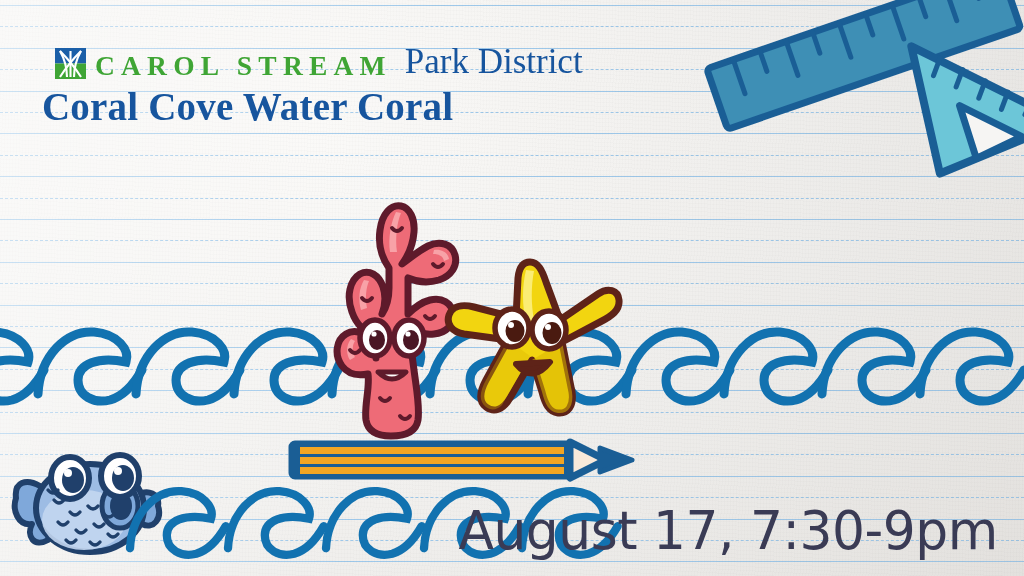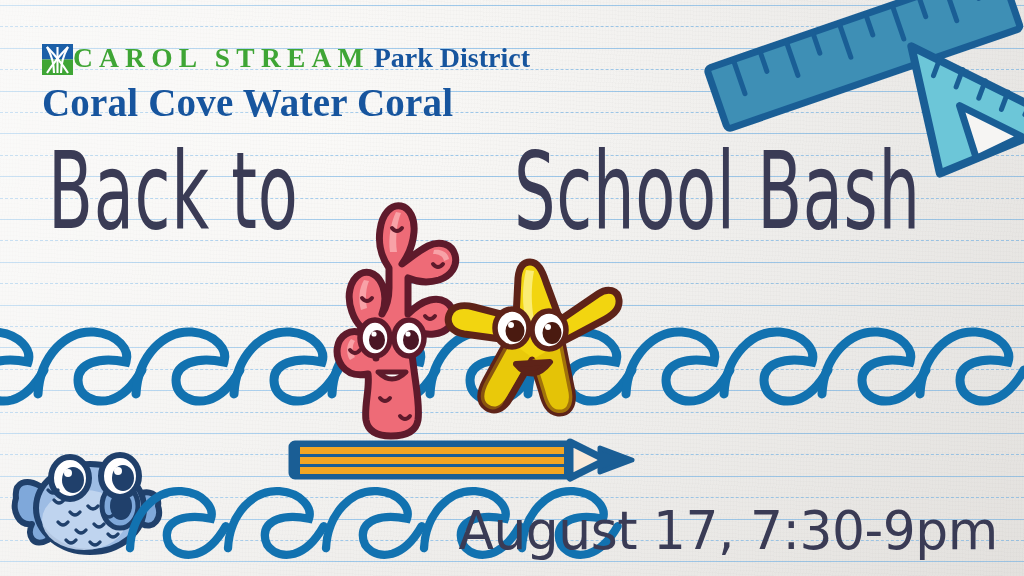--- a/index.html
+++ b/index.html
@@ -26,30 +26,30 @@
     background:linear-gradient(100deg, rgba(255,255,255,0.5) 0%, rgba(255,255,255,0) 40%, rgba(120,115,110,0.07) 100%);
     pointer-events:none;
   }
   
   .rule{position:absolute;left:0;width:1024px;height:0;}
   .rule.solid{border-top:1.6px solid #9ec8ea;}
   .rule.dashed{border-top:1.6px dashed #9ec8ea;}
 
   
   #header{position:absolute;left:42px;top:44px;}
-  .logo-row{display:flex;align-items:flex-start;gap:0;}
+  .logo-row{display:flex;align-items:flex-end;gap:9px;margin-left:13px;}
   .logo-mark{width:31px;height:31px;position:relative;flex:none;}
   .brand-caps{
     font-family:"Liberation Serif", serif;
     font-weight:bold;font-size:27.5px;letter-spacing:6.2px;
     color:#3FA535;line-height:1;white-space:nowrap;
   }
   .brand-sub{
     font-family:"Liberation Serif", serif;
-    font-weight:bold;font-size:28px;color:#17559E;
+    font-weight:normal;font-size:35px;color:#17559E;
     line-height:1;white-space:nowrap;letter-spacing:0px;margin-left:4px;
   }
   .venue{
     font-family:"Liberation Serif", serif;
     font-weight:bold;font-size:39px;color:#17559E;
     line-height:1;white-space:nowrap;margin-top:8px;letter-spacing:0.2px;
   }
 
   
   #headline{
@@ -169,24 +169,20 @@
             <path d="M26 3 C 19 10, 12 18, 5 29"></path>
           </g>
         </svg>
       </span>
       <span class="brand-caps">CAROL STREAM</span>
       <span class="brand-sub">Park District</span>
     </div>
     <div class="venue">Coral Cove Water Coral</div>
   </div>
 
-  <div id="headline">
-    <div id="hw-back" class="headline-word">Back to</div>
-    <div id="hw-school" class="headline-word">School Bash</div>
-  </div>
 
   <div class="layer" style="left:0;top:318px;">
     <svg id="waves-mid" width="1024" height="110" viewBox="0 0 1024 110">
         <g transform="translate(-60,4) scale(1)">
           <path d="M0 72 C 2 34, 28 8, 56 10 C 80 12, 92 28, 88 40 C 60 34, 40 42, 40 58 C 40 74, 56 82, 72 78 C 86 74, 96 62, 104 48" fill="none" stroke="#1272B0" stroke-width="9" stroke-linecap="round"></path>
         </g>
         <g transform="translate(38,4) scale(1)">
           <path d="M0 72 C 2 34, 28 8, 56 10 C 80 12, 92 28, 88 40 C 60 34, 40 42, 40 58 C 40 74, 56 82, 72 78 C 86 74, 96 62, 104 48" fill="none" stroke="#1272B0" stroke-width="9" stroke-linecap="round"></path>
         </g>
         <g transform="translate(136,4) scale(1)">

